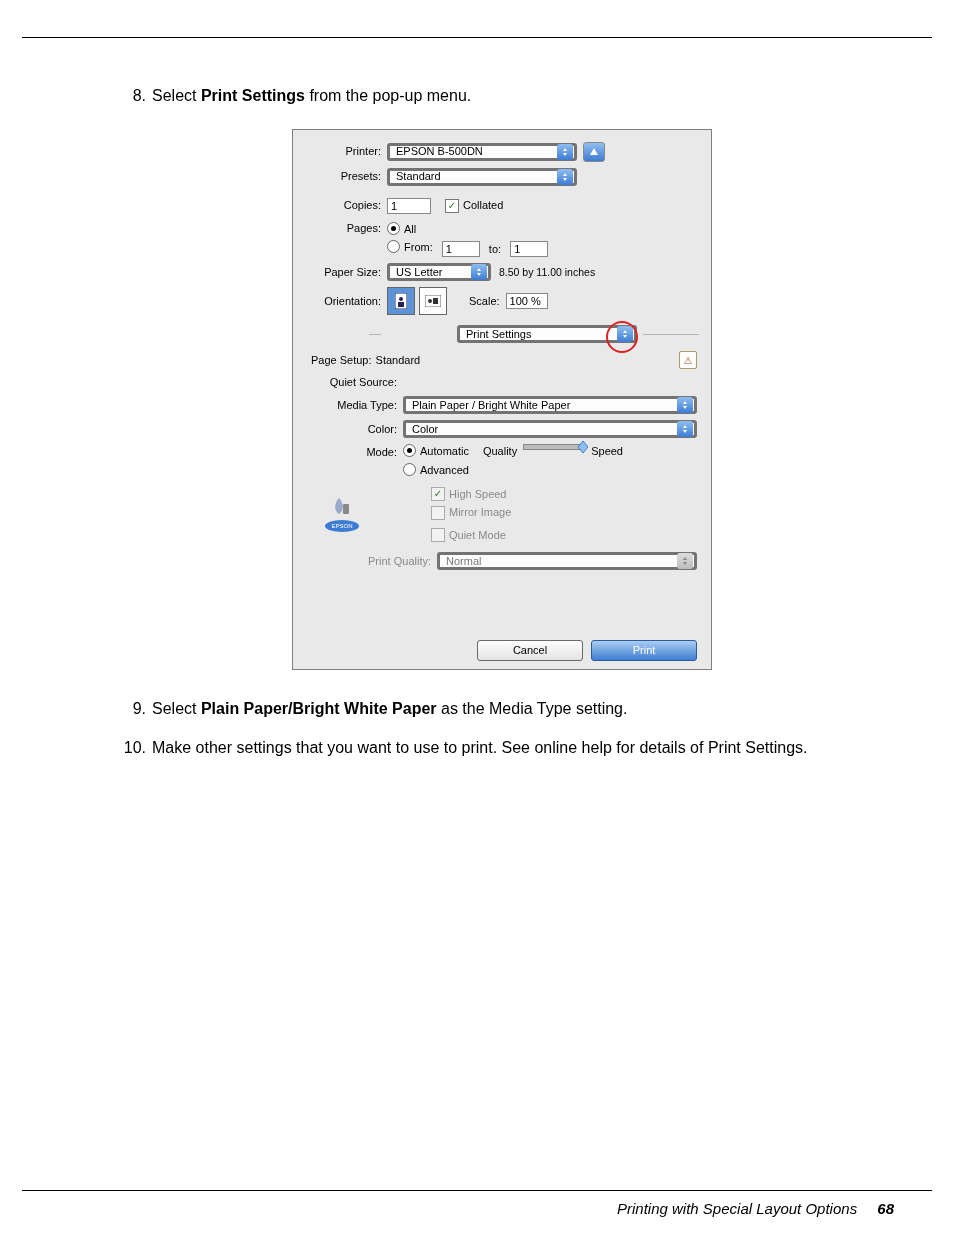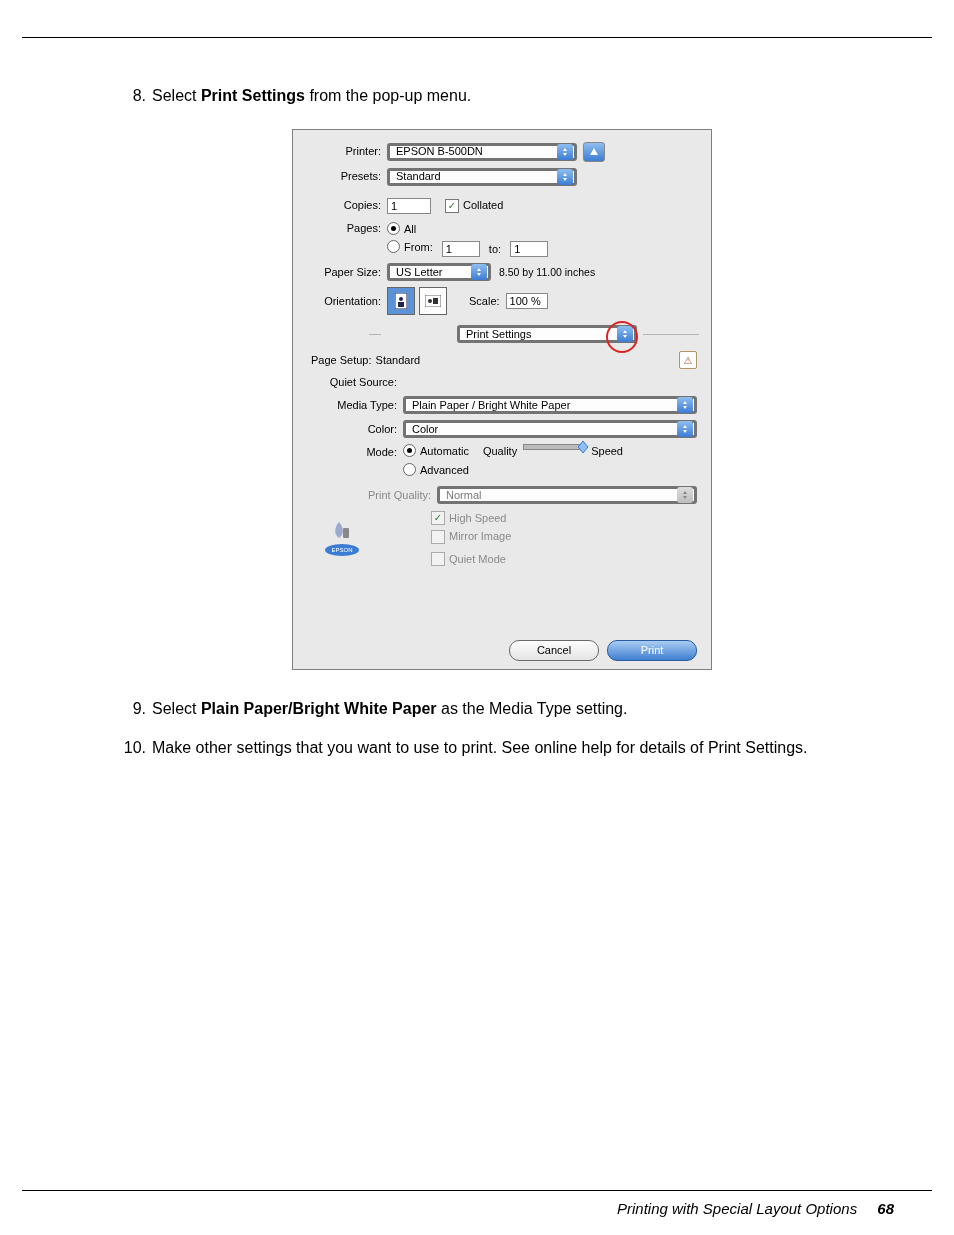--- a/index.html
+++ b/index.html
@@ -204,22 +204,22 @@
     position: absolute; top: -4px; right: -4px;
     width: 10px; height: 12px;
   }
   .footer-btns {
     display: flex; justify-content: flex-end; gap: 8px;
     margin-top: 70px;
     padding-right: 2px;
   }
   .pillbtn {
     min-width: 56px;
-    padding: 2px 16px;
-    border-radius: 10px;
+    padding: 2px 24px;
+    border-radius: 3px;
     font-size: 11px;
     text-align: center;
     border: 1px solid #6a6a6a;
     background: linear-gradient(#fdfdfd, #e4e4e4);
   }
   .pillbtn.primary {
     border-color: #2a5aa0;
     background: linear-gradient(#aacdf4, #3f7ed1);
     color: #fff;
   }
@@ -436,63 +436,63 @@
                   </div>
                   <div style="margin-top:4px">
                     <span class="rad">
                       <span class="dot"></span>
                       <span>Advanced</span>
                     </span>
                   </div>
                 </div>
               </div>
 
+              <div class="row" style="align-items:flex-start">
+                <div style="width:40px; margin-left:10px">
+                  <svg class="mini-ink" viewBox="0 0 42 42">
+                    <ellipse cx="21" cy="34" rx="17" ry="6" fill="#3d7cd4"></ellipse>
+                    <text x="21" y="36" font-size="6" fill="#fff" text-anchor="middle" font-family="Arial">EPSON</text>
+                    <path d="M18 6 C14 10 12 18 18 22 C24 18 22 10 18 6 Z" fill="#9ac"></path>
+                    <rect x="22" y="12" width="6" height="10" fill="#888" rx="1"></rect>
+                  </svg>
+                </div>
+                <div style="margin-left:70px">
+                  <div style="margin-bottom:4px">
+                    <span class="chk disabled">
+                      <span class="box checked"></span>
+                      <span>High Speed</span>
+                    </span>
+                  </div>
+                  <div style="margin-bottom:4px">
+                    <span class="chk disabled">
+                      <span class="box"></span>
+                      <span>Mirror Image</span>
+                    </span>
+                  </div>
+                  <div>
+                    <span class="chk disabled">
+                      <span class="box"></span>
+                      <span>Quiet Mode</span>
+                    </span>
+                  </div>
+                </div>
+              </div>
+
               <div class="row" style="color:#7a7a7a">
                 <div class="lab" style="width:120px; color:#8a8a8a">Print Quality:</div>
                 <div class="selbox disabled" style="flex:1">
                   <span class="seltxt">Normal</span>
                   <span class="dd">
                       <svg viewBox="0 0 8 8">
                         <path d="M4 0 L6 3 L2 3 Z M4 8 L2 5 L6 5 Z" fill="#888"></path>
                       </svg>
                     </span>
                 </div>
               </div>
 
-              <div class="row" style="align-items:flex-start">
-                <div style="width:40px; margin-left:10px">
-                  <svg class="mini-ink" viewBox="0 0 42 42">
-                    <ellipse cx="21" cy="34" rx="17" ry="6" fill="#3d7cd4"></ellipse>
-                    <text x="21" y="36" font-size="6" fill="#fff" text-anchor="middle" font-family="Arial">EPSON</text>
-                    <path d="M18 6 C14 10 12 18 18 22 C24 18 22 10 18 6 Z" fill="#9ac"></path>
-                    <rect x="22" y="12" width="6" height="10" fill="#888" rx="1"></rect>
-                  </svg>
-                </div>
-                <div style="margin-left:70px">
-                  <div style="margin-bottom:4px">
-                    <span class="chk disabled">
-                      <span class="box checked"></span>
-                      <span>High Speed</span>
-                    </span>
-                  </div>
-                  <div style="margin-bottom:4px">
-                    <span class="chk disabled">
-                      <span class="box"></span>
-                      <span>Mirror Image</span>
-                    </span>
-                  </div>
-                  <div>
-                    <span class="chk disabled">
-                      <span class="box"></span>
-                      <span>Quiet Mode</span>
-                    </span>
-                  </div>
-                </div>
-              </div>
-
             </div>
 
             <div class="footer-btns">
               <div class="pillbtn">Cancel</div>
               <div class="pillbtn primary">Print</div>
             </div>
 
           </div>
         </div>
       </li>

